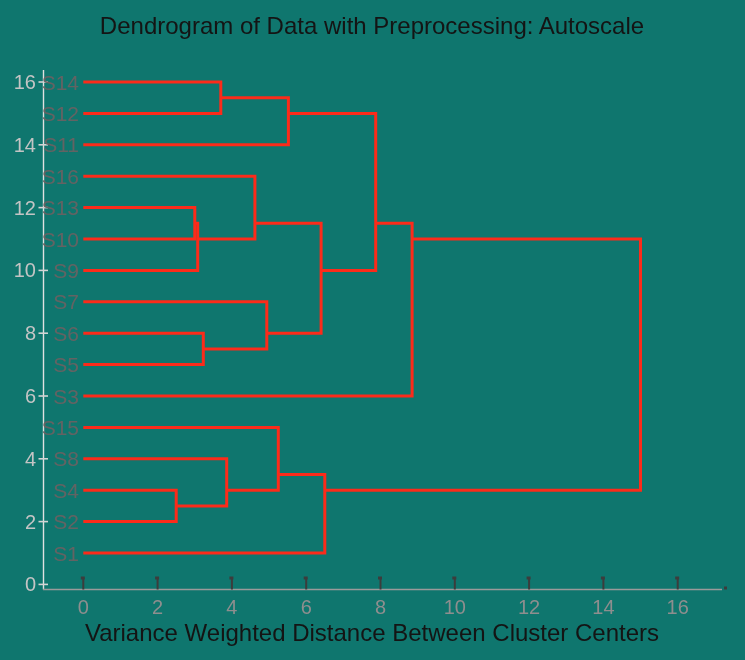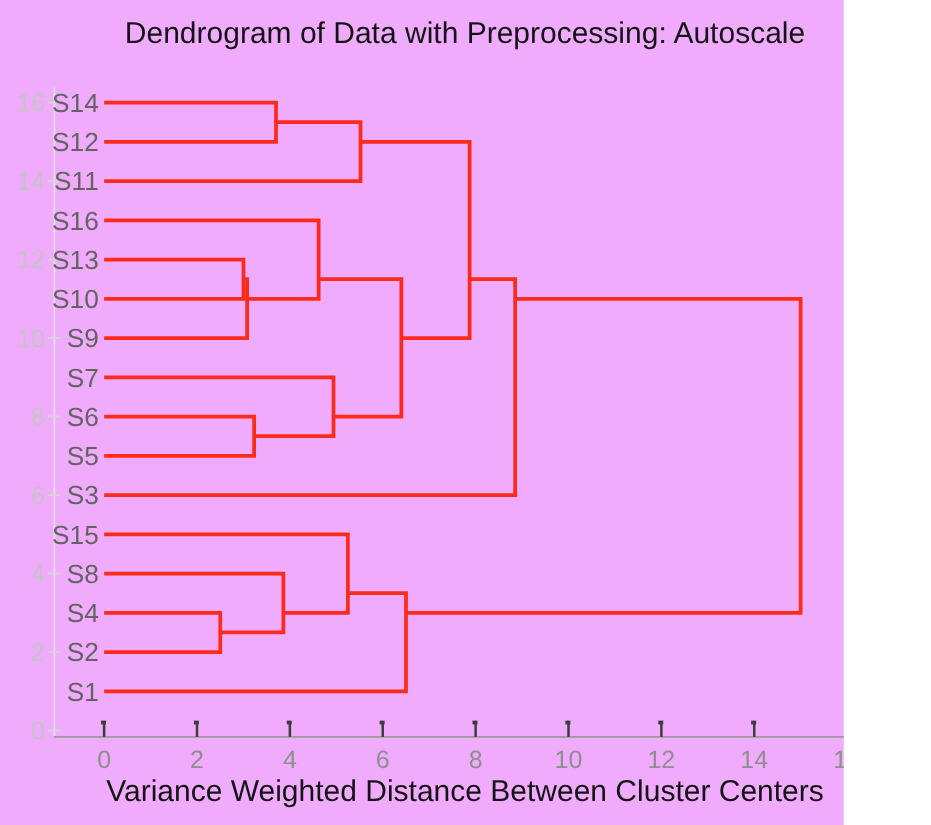--- a/index.html
+++ b/index.html
@@ -3,23 +3,23 @@
 <meta charset="utf-8">
 <style>
   html, body {
     margin: 0;
     padding: 0;
     background: #ffffff;
     font-family: "Liberation Sans", sans-serif;
   }
   #stage {
     position: relative;
-    width: 675px;
+    width: 745px;
     height: 660px;
-    background: #f0abfc;
+    background: #0f766e;
     overflow: hidden;
   }
   svg text {
     font-family: "Liberation Sans", sans-serif;
   }
   .title-text {
     font-size: 24px;
     fill: #141414;
   }
   .xlabel-text {

